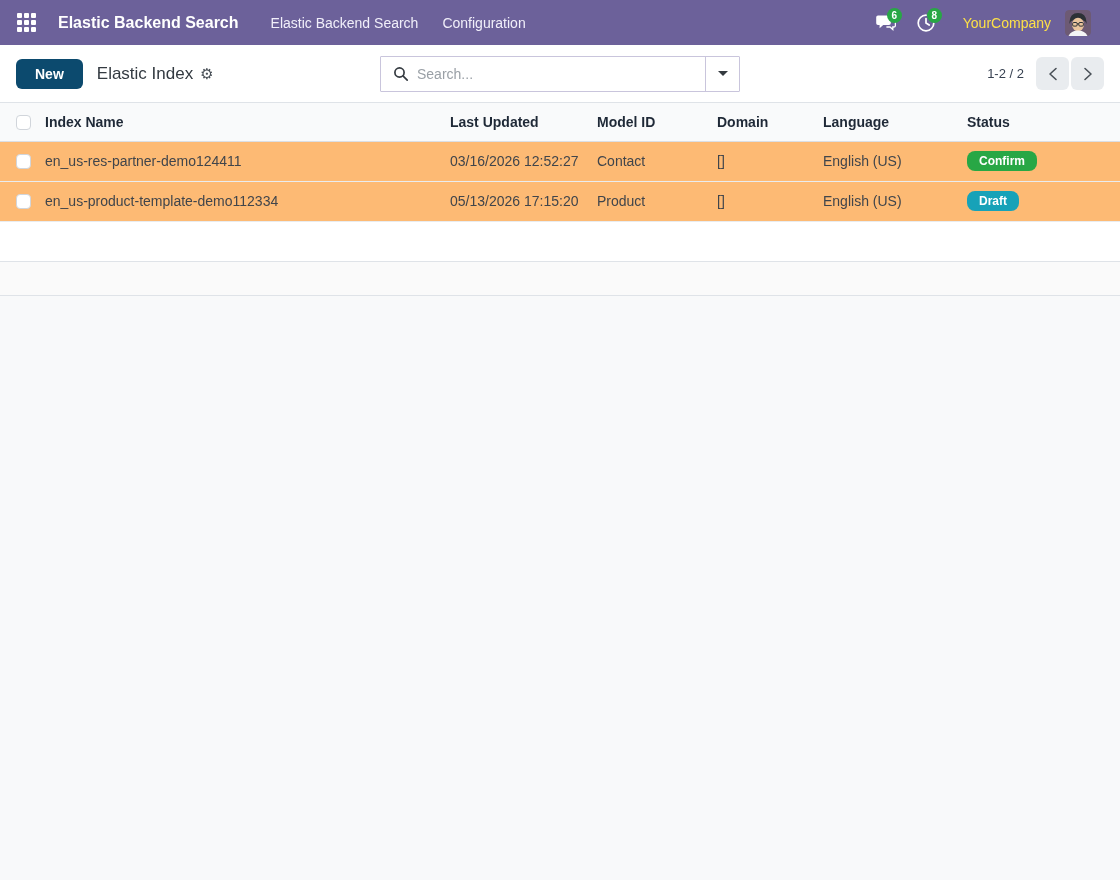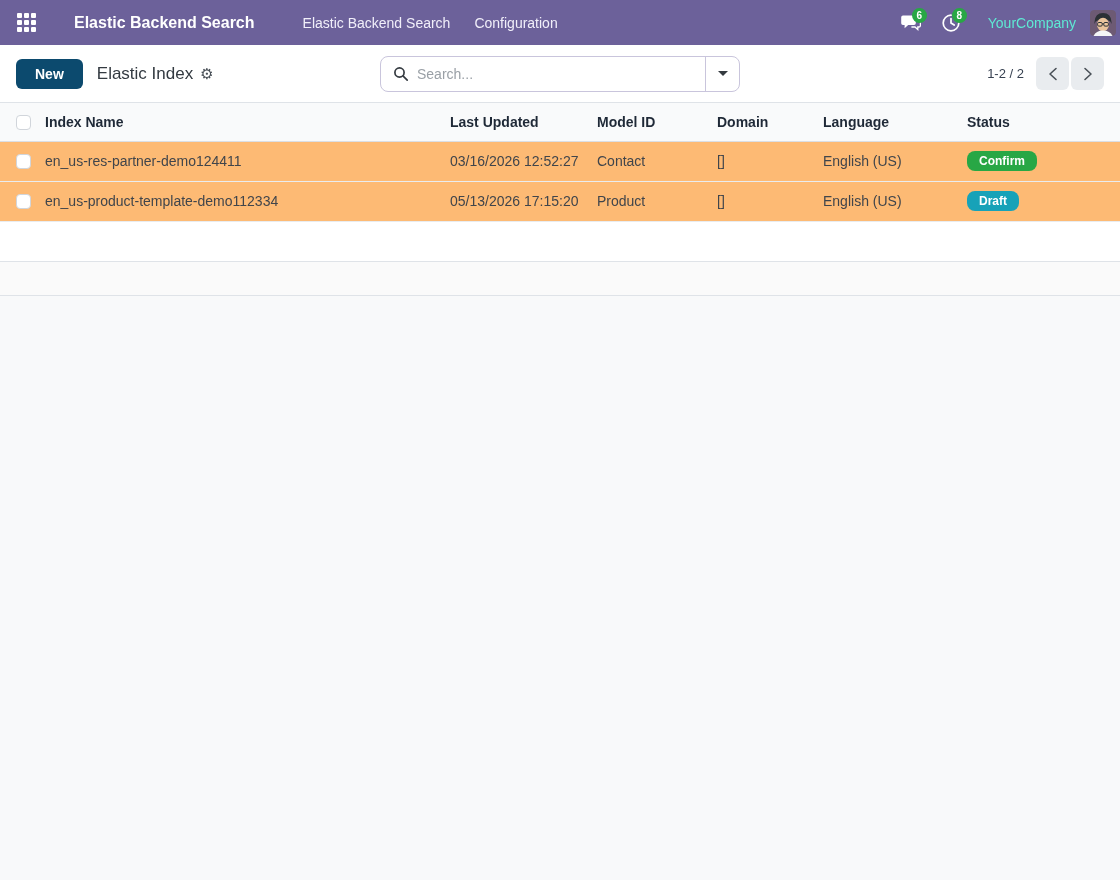--- a/index.html
+++ b/index.html
@@ -11,23 +11,22 @@
     color: #374151;
     overflow: hidden;
   }
 
   
   .topbar {
     height: 45px;
     background: #6c619a;
     display: flex;
     align-items: center;
-    padding: 0 4px 0 8px;
+    padding: 0 29px 0 8px;
     color: #fff;
-    gap: 16px;
   }
   .apps-btn {
     width: 36px; height: 36px;
     background: transparent; border: none;
     display: flex; align-items: center; justify-content: center;
     cursor: pointer; margin-right: 4px;
   }
   .apps-grid {
     display: grid;
     grid-template-columns: repeat(3, 5px);
@@ -52,21 +51,21 @@
     background: transparent; border: none; cursor: pointer;
     display: flex; align-items: center; justify-content: center;
   }
   .tray-badge {
     position: absolute; top: 2px; right: 1px;
     min-width: 15px; height: 15px; padding: 0 3px;
     background: #28a745; color: #fff;
     font-size: 10px; font-weight: 700; line-height: 15px;
     border-radius: 8px; text-align: center;
   }
-  .company-name { font-size: 14px; color: #5eead4; margin: 0 8px 0 14px; cursor: pointer; }
+  .company-name { font-size: 14px; color: #fde047; margin: 0 8px 0 14px; cursor: pointer; }
   .avatar { width: 26px; height: 26px; border-radius: 4px; overflow: hidden; cursor: pointer; }
 
   
   .control-panel {
     position: relative;
     height: 58px;
     background: #ffffff;
     border-bottom: 1px solid #dfe3e8;
     display: flex;
     align-items: center;
@@ -85,21 +84,21 @@
   .gear {
     font-size: 15px; color: #495057; margin-left: 7px;
     cursor: pointer; line-height: 1;
   }
   .searchbox {
     position: absolute;
     left: 50%; top: 50%;
     transform: translate(-50%, -50%);
     width: 360px; height: 36px;
     border: 1px solid #c9c5dc;
-    border-radius: 8px;
+    border-radius: 1px;
     background: #fff;
     display: flex; align-items: center;
   }
   .searchbox .mag { margin: 0 8px 0 12px; display: flex; }
   .searchbox input {
     flex: 1; border: none; outline: none;
     font-size: 14px; color: #374151; background: transparent;
     font-family: inherit;
   }
   .searchbox input::placeholder { color: #9aa0a6; }

